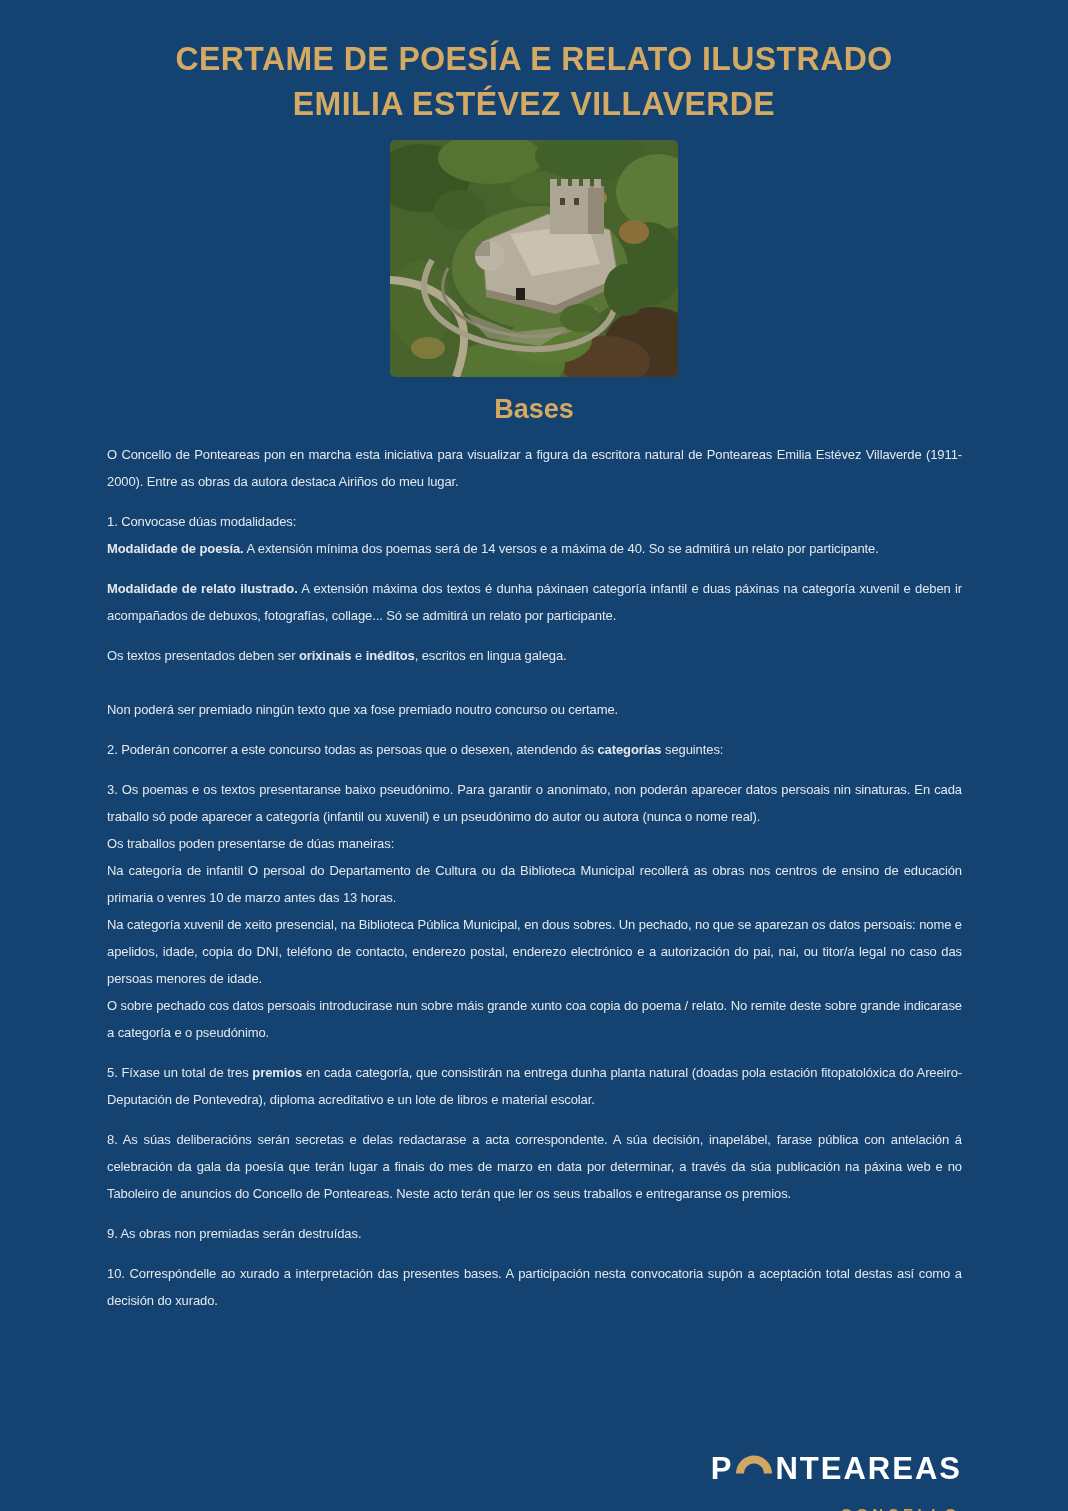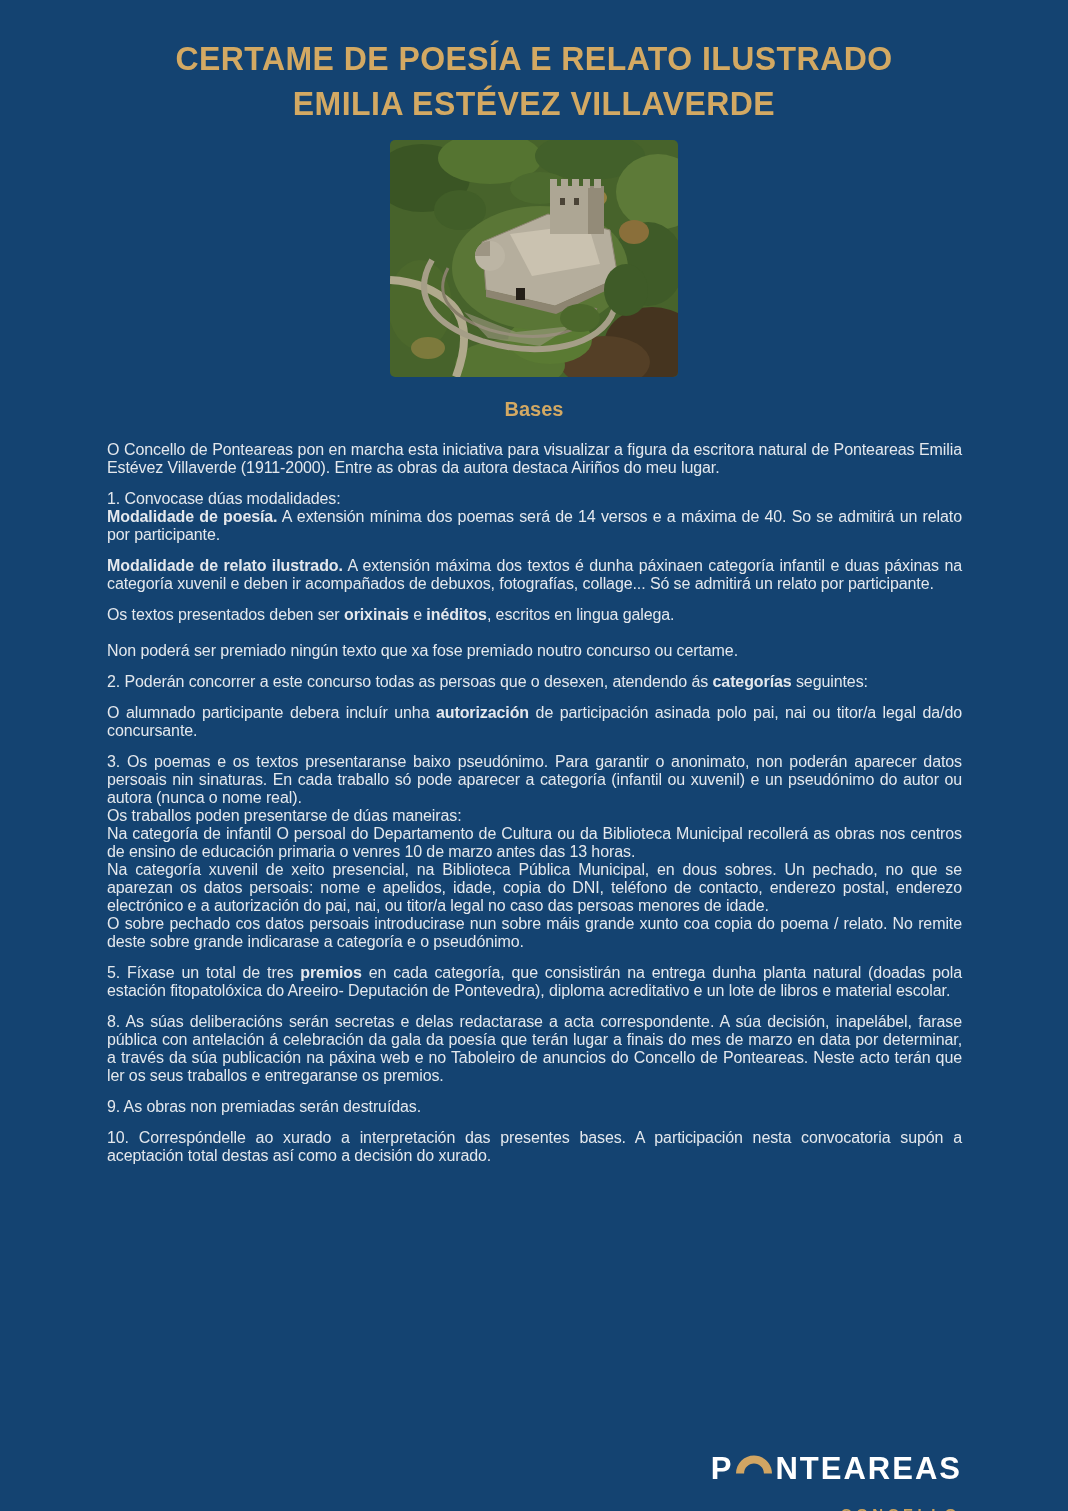--- a/index.html
+++ b/index.html
@@ -17,26 +17,26 @@
     transform:scaleX(.94);transform-origin:50% 0;
   }
   .photo{
     width:288px;height:237px;margin:14px auto 0;border-radius:5px;overflow:hidden;
     display:block;
   }
   .photo svg{display:block;width:100%;height:100%}
   .bases-heading{
     margin:17px 0 0;text-align:center;
     color:var(--gold,#D3A963);
-    font-weight:bold;font-size:20px;line-height:30px;
+    font-weight:bold;font-size:27px;line-height:30px;
   }
   .content{
     margin:17px 106px 0 107px;
     color:var(--text,#E4E8ED);
-    font-size:16px;line-height:18px;letter-spacing:-.1px;
+    font-size:13px;line-height:27px;letter-spacing:-.1px;
   }
   .content p{margin:0 0 13px;text-align:justify}
   .content b{font-weight:bold}
   .content ul{margin:5px 0 18px;padding-left:28px}
   .content li{margin:0;text-align:left}
   .logo{
     position:absolute;top:1416px;right:106px;
     display:flex;flex-direction:column;align-items:flex-end;
   }
   .wordmark{
@@ -110,21 +110,20 @@
   </div>
 
   <h2 class="bases-heading">Bases</h2>
 
   <div class="content" id="bases-content">
       <p><span>O Concello de Ponteareas pon en marcha esta iniciativa para visualizar a figura da escritora natural de Ponteareas Emilia Estévez Villaverde (1911-2000). Entre as obras da autora destaca Airiños do meu lugar.</span></p>
       <p><span>1. Convocase dúas modalidades:</span><br><b>Modalidade de poesía.</b><span> A extensión mínima dos poemas será de 14 versos e a máxima de 40. So se admitirá un relato por participante.</span></p>
       <p><b>Modalidade de relato ilustrado.</b><span> A extensión máxima dos textos é dunha páxinaen categoría infantil e duas páxinas na categoría xuvenil e deben ir acompañados de debuxos, fotografías, collage... Só se admitirá un relato por participante.</span></p>
       <p><span>Os textos presentados deben ser </span><b>orixinais</b><span> e </span><b>inéditos</b><span>, escritos en lingua galega.</span><br><br><span>Non poderá ser premiado ningún texto que xa fose premiado noutro concurso ou certame.</span></p>
       <p><span>2. Poderán concorrer a este concurso todas as persoas que o desexen, atendendo ás </span><b>categorías</b><span> seguintes:</span></p>
-      <p><span>O alumnado participante debera incluír unha </span><b>autorización</b><span> de participación asinada polo pai, nai ou titor/a legal da/do concursante.</span></p>
       <p><span>3. Os poemas e os textos presentaranse baixo pseudónimo. Para garantir o anonimato, non poderán aparecer datos persoais nin sinaturas. En cada traballo só pode aparecer a categoría (infantil ou xuvenil) e un pseudónimo do autor ou autora (nunca o nome real).</span><br><span>Os traballos poden presentarse de dúas maneiras:</span><br><span>Na categoría de infantil O persoal do Departamento de Cultura ou da Biblioteca Municipal recollerá as obras nos centros de ensino de educación primaria o venres 10 de marzo antes das 13 horas.</span><br><span>Na categoría xuvenil de xeito presencial, na Biblioteca Pública Municipal, en dous sobres. Un pechado, no que se aparezan os datos persoais: nome e apelidos, idade, copia do DNI, teléfono de contacto, enderezo postal, enderezo electrónico e a autorización do pai, nai, ou titor/a legal no caso das persoas menores de idade.</span><br><span>O sobre pechado cos datos persoais introducirase nun sobre máis grande xunto coa copia do poema / relato. No remite deste sobre grande indicarase a categoría e o pseudónimo.</span></p>
       <p><span>5. Fíxase un total de tres </span><b>premios</b><span> en cada categoría, que consistirán na entrega dunha planta natural (doadas pola estación fitopatolóxica do Areeiro- Deputación de Pontevedra), diploma acreditativo e un lote de libros e material escolar.</span></p>
       <p><span>8. As súas deliberacións serán secretas e delas redactarase a acta correspondente. A súa decisión, inapelábel, farase pública con antelación á celebración da gala da poesía que terán lugar a finais do mes de marzo en data por determinar, a través da súa publicación na páxina web e no Taboleiro de anuncios do Concello de Ponteareas. Neste acto terán que ler os seus traballos e entregaranse os premios.</span></p>
       <p><span>9. As obras non premiadas serán destruídas.</span></p>
       <p><span>10. Correspóndelle ao xurado a interpretación das presentes bases. A participación nesta convocatoria supón a aceptación total destas así como a decisión do xurado.</span></p>
     </div>
 
   <div class="logo">
     <div class="wordmark">
       <span>P</span>

